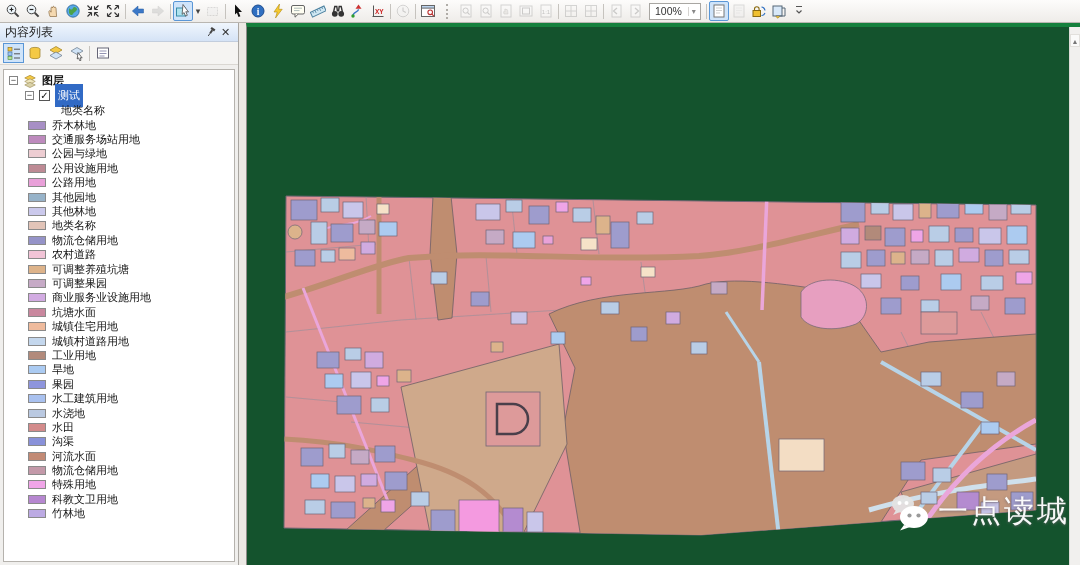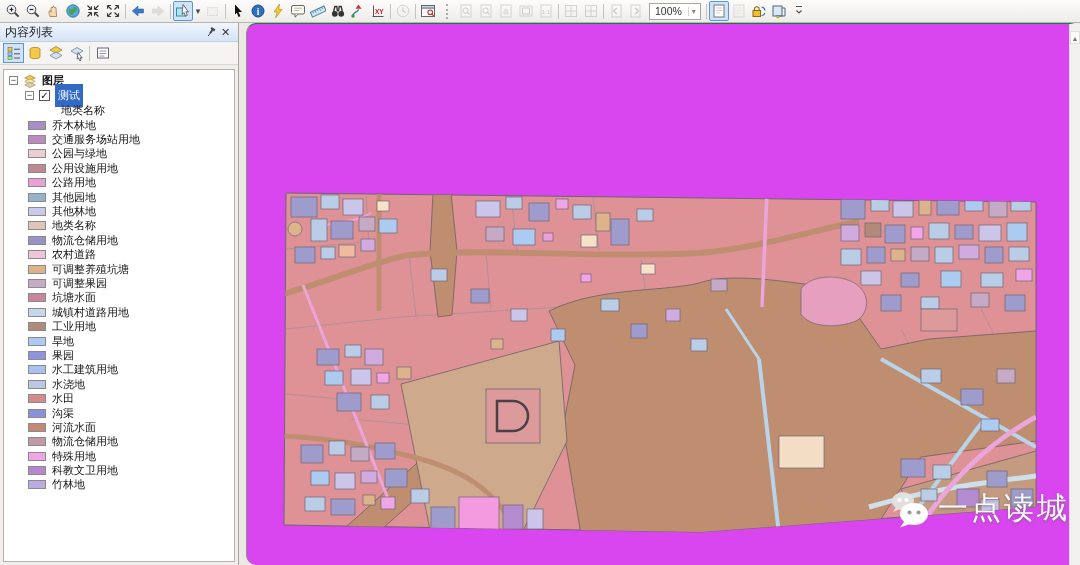--- a/index.html
+++ b/index.html
@@ -35,21 +35,21 @@
   .toc-body { position:absolute; top:46px; left:3px; right:3px; bottom:3px; background:#fff; border:1px solid #b5b2ad; overflow:hidden; font-size:11px; color:#111; }
   .trow { height:15px; display:flex; align-items:center; white-space:nowrap; }
   .expander { width:9px; height:9px; border:1px solid #848484; background:#fff; font-size:9px; line-height:7px; text-align:center; color:#333; margin-right:5px; flex:0 0 auto; }
   .cb { width:11px; height:11px; border:1px solid #555; background:#fff; margin-right:5px; display:flex; align-items:center; justify-content:center; font-size:10px; line-height:10px; flex:0 0 auto; }
   .sel { background:#316ac5; color:#fff; padding:4px 3px; }
   .root-label { font-weight:bold; }
   .legend-row { height:14.4px; display:flex; align-items:center; padding-left:24px; }
   .swatch { width:18px; height:9px; border:1px solid #8a8a8a; margin-right:6px; flex:0 0 auto; }
   .legend-label { overflow:hidden; }
   
-  .map-area { position:absolute; left:246px; top:23px; right:0; bottom:0; background:#d946ef; border-left:1px solid #8f8d8a; border-top:1px solid #15803d;border-radius:10px; }
+  .map-area { position:absolute; left:246px; top:23px; right:0; bottom:0; background:#14532d; border-left:1px solid #8f8d8a; border-top:4px solid #15803d; }
   .vscroll { position:absolute; right:0; top:0; width:11px; bottom:0; background:#f1f0ee; border-left:1px solid #dedcd8; }
   .vscroll .arr { height:13px; font-size:7px; color:#777; text-align:center; line-height:13px; background:#fafaf9; border:1px solid #e2e0dc; margin-top:7px; }
   #mapwrap { position:absolute; left:34px; top:165px; }
   .wm { position:absolute; left:641px; top:464px; display:flex; align-items:center; gap:6px;
         color:rgba(255,255,255,.96); font-size:30px; letter-spacing:3px;
         text-shadow:0 1px 3px rgba(110,100,110,.8); pointer-events:none; }
 </style>
 </head>
 <body>
 
@@ -391,22 +391,30 @@
         </div>
         <div class="legend-row">
           <span class="swatch" style="background: rgb(221, 179, 138);"></span>
           <span class="legend-label">可调整养殖坑塘</span>
         </div>
         <div class="legend-row">
           <span class="swatch" style="background: rgb(198, 170, 198);"></span>
           <span class="legend-label">可调整果园</span>
         </div>
         <div class="legend-row">
+          <span class="swatch" style="background: rgb(210, 171, 226);"></span>
+          <span class="legend-label">商业服务业设施用地</span>
+        </div>
+        <div class="legend-row">
           <span class="swatch" style="background: rgb(201, 135, 158);"></span>
           <span class="legend-label">坑塘水面</span>
+        </div>
+        <div class="legend-row">
+          <span class="swatch" style="background: rgb(239, 187, 157);"></span>
+          <span class="legend-label">城镇住宅用地</span>
         </div>
         <div class="legend-row">
           <span class="swatch" style="background: rgb(196, 215, 237);"></span>
           <span class="legend-label">城镇村道路用地</span>
         </div>
         <div class="legend-row">
           <span class="swatch" style="background: rgb(178, 138, 123);"></span>
           <span class="legend-label">工业用地</span>
         </div>
         <div class="legend-row">

